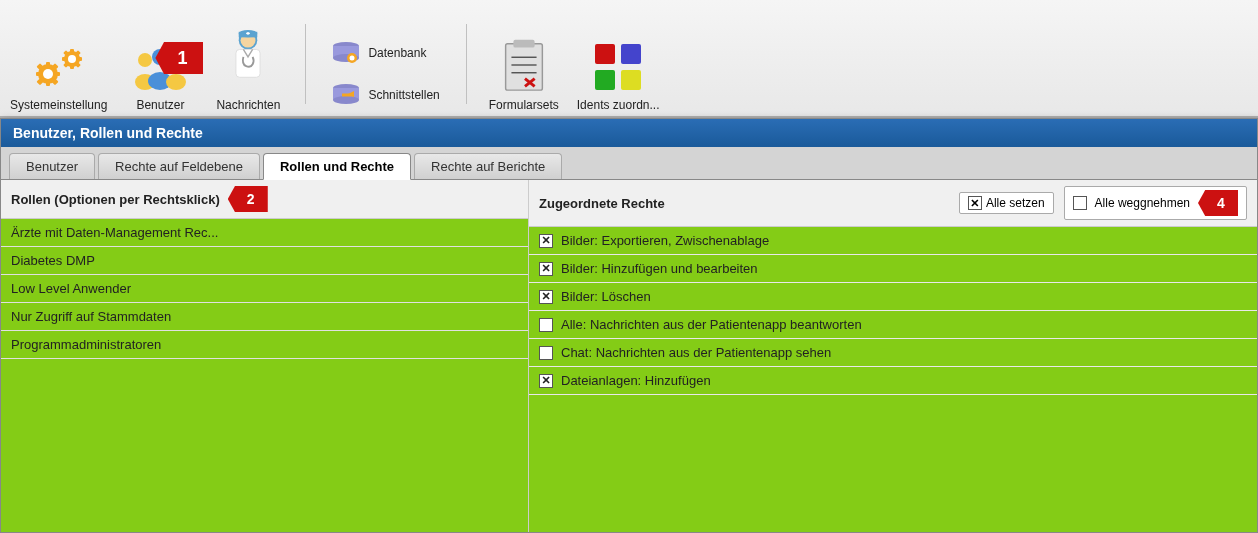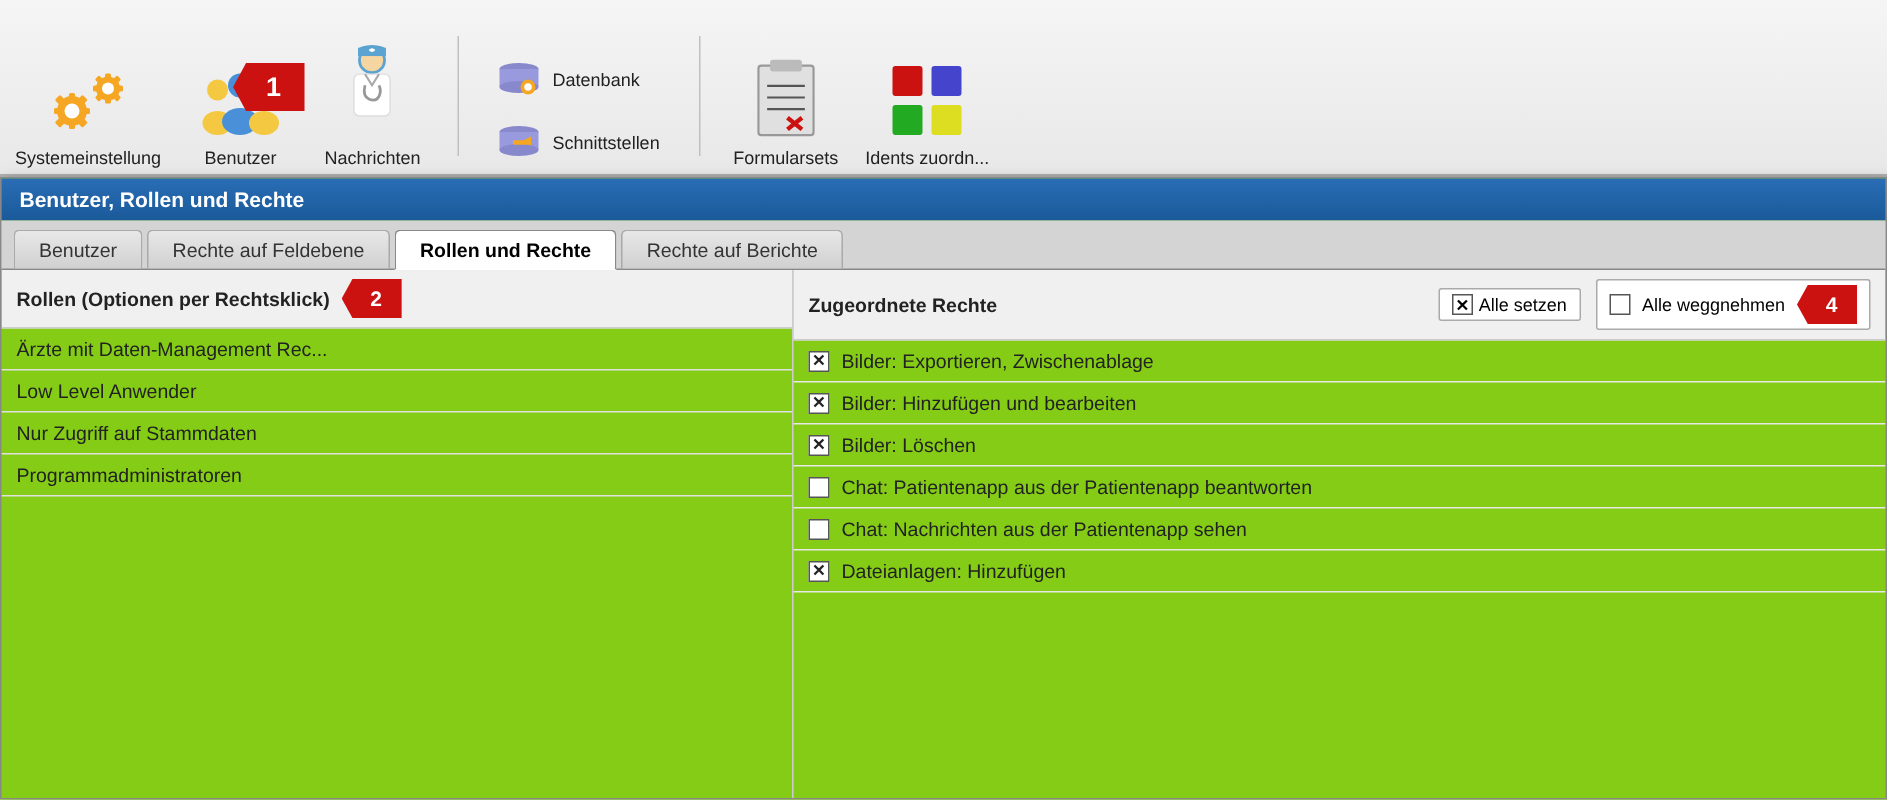--- a/index.html
+++ b/index.html
@@ -390,20 +390,23 @@
         <div class="panel-header" style="display:flex; align-items:center; gap:8px;">
           <span>Rollen (Optionen per Rechtsklick)</span>
 
           <div class="arrow-shape" style="font-size:14px; height:26px; min-width:40px;">2</div>
         </div>
 
         <div class="list-item">
           <span>Ärzte mit Daten-Management Rec...</span>
         </div>
         <div class="list-item">
+          <span>Diabetes DMP</span>
+        </div>
+        <div class="list-item">
           <span>Low Level Anwender</span>
         </div>
         <div class="list-item">
           <span>Nur Zugriff auf Stammdaten</span>
         </div>
         <div class="list-item">
           <span>Programmadministratoren</span>
         </div>
       </div>
 
@@ -429,21 +432,21 @@
         <div class="right-list-item">
           <div class="checkbox-x">✕</div>
           <span>Bilder: Hinzufügen und bearbeiten</span>
         </div>
         <div class="right-list-item">
           <div class="checkbox-x">✕</div>
           <span>Bilder: Löschen</span>
         </div>
         <div class="right-list-item">
           <div class="checkbox-empty"></div>
-          <span>Chat: Patientenapp aus der Patientenapp beantworten</span>
+          <span>Alle: Nachrichten aus der Patientenapp beantworten</span>
         </div>
         <div class="right-list-item">
           <div class="checkbox-empty"></div>
           <span>Chat: Nachrichten aus der Patientenapp sehen</span>
         </div>
         <div class="right-list-item">
           <div class="checkbox-x">✕</div>
           <span>Dateianlagen: Hinzufügen</span>
         </div>
       </div>

